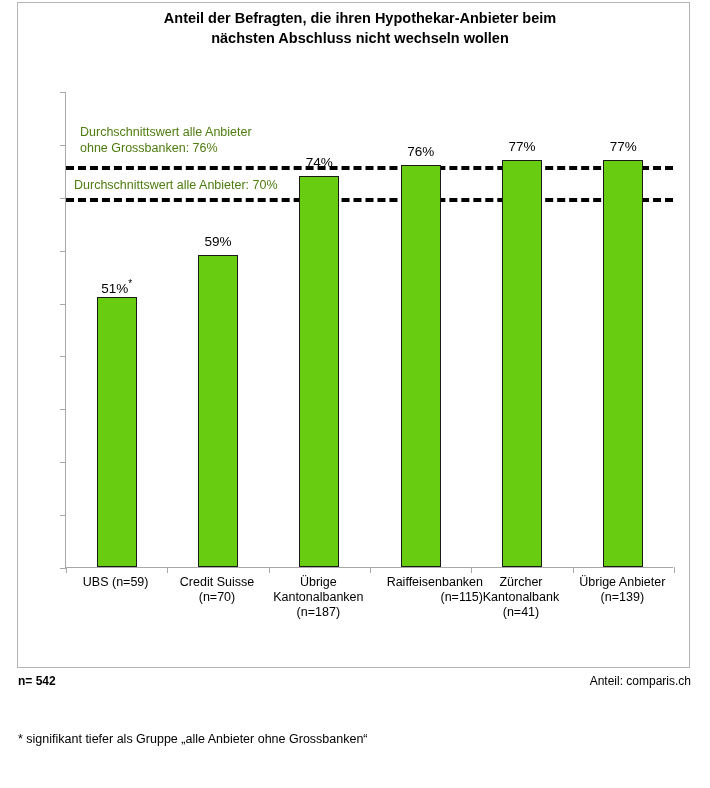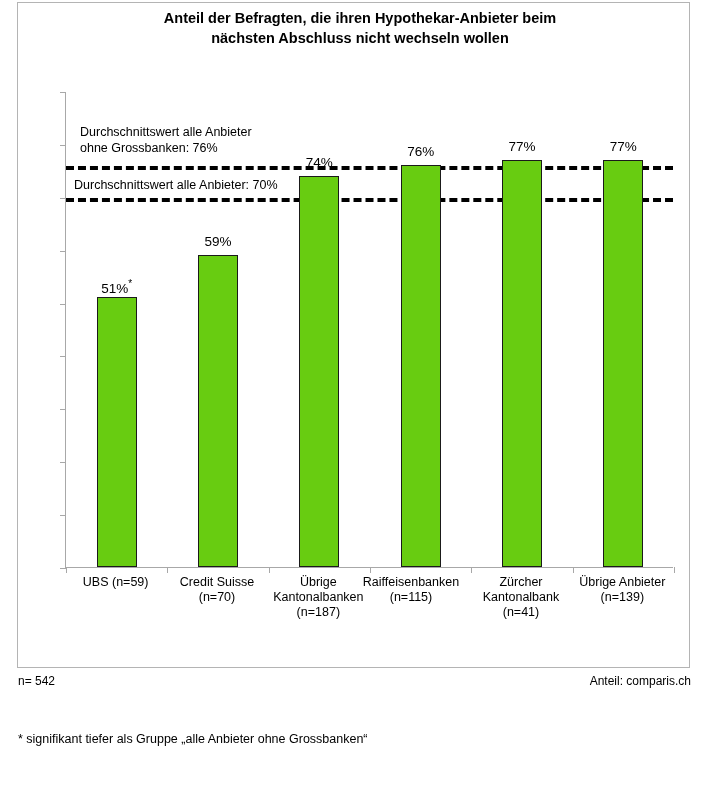--- a/index.html
+++ b/index.html
@@ -99,39 +99,40 @@
     width: 100%;
     height: 0;
     border-top: 4px dashed #000000;
   }
 
   .avg-note {
     position: absolute;
     font-size: 12.5px;
     line-height: 16px;
     white-space: pre-line;
-    color: #000000;
+    color: #4d7c0f;
   }
 
   
   .cat-label {
     position: absolute;
     width: 118px;
     text-align: center;
     font-size: 12.5px;
     line-height: 15px;
     white-space: pre-line;
   }
 
   
   #footer-n {
     position: absolute;
     left: 18px;
     top: 674px;
     font-size: 12px;
+    font-weight: bold;
   }
   #footer-source {
     position: absolute;
     right: 19px;
     top: 674px;
     font-size: 12px;
   }
   #footnote {
     position: absolute;
     left: 18px;
@@ -199,21 +200,21 @@
     </div>
 </div>
 
 <div id="cat-label-group">
     <div class="cat-label" style="left: 56.6667px; top: 575px;">UBS (n=59)</div>
     <div class="cat-label" style="left: 158px; top: 575px;">Credit Suisse
 (n=70)</div>
     <div class="cat-label" style="left: 259.333px; top: 575px;">Übrige
 Kantonalbanken
 (n=187)</div>
-    <div class="cat-label" style="left: 352px; top: 575px;">Raiffeisenbanken
+    <div class="cat-label" style="left: 365px; top: 575px; text-align: right;">Raiffeisenbanken
 (n=115)</div>
     <div class="cat-label" style="left: 462px; top: 575px;">Zürcher
 Kantonalbank
 (n=41)</div>
     <div class="cat-label" style="left: 563.333px; top: 575px;">Übrige Anbieter
 (n=139)</div>
   </div>
 
 <div id="footer-n">n= 542</div>
 

